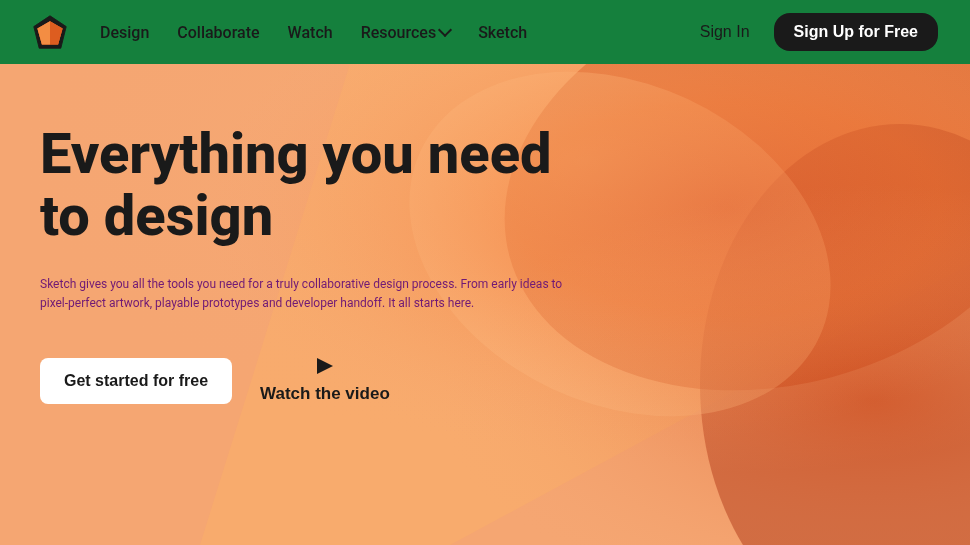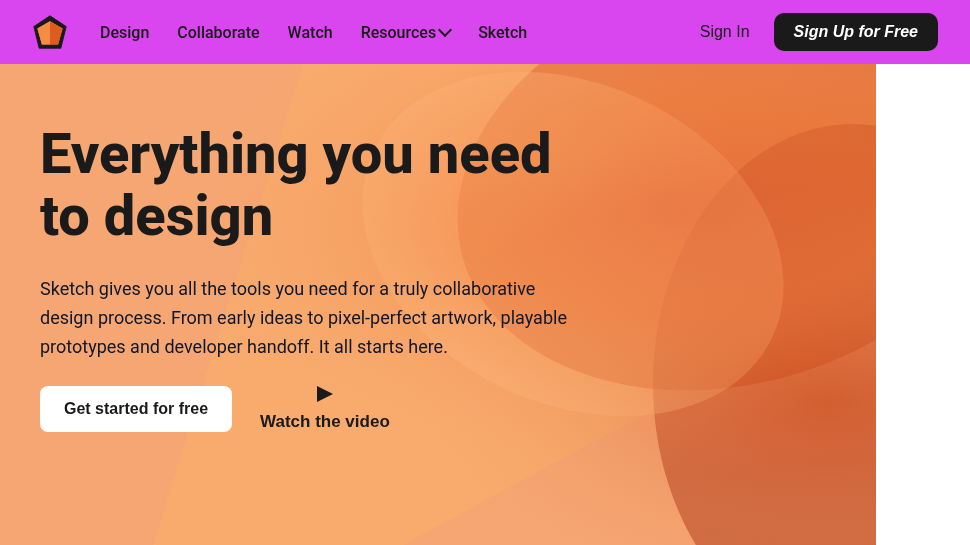--- a/index.html
+++ b/index.html
@@ -14,21 +14,21 @@
       height: 545px;
       overflow: hidden;
     }
 
     
     nav {
       display: flex;
       align-items: center;
       padding: 0 32px;
       height: 64px;
-      background: #d946ef;
+      background: #15803d;
       position: relative;
       z-index: 10;
     }
 
     .nav-logo {
       display: flex;
       align-items: center;
       margin-right: 32px;
     }
 
@@ -66,33 +66,32 @@
       font-weight: 500;
       cursor: pointer;
       background: none;
       border: none;
     }
 
     .sign-up-btn {
       background: #1a1a1a;
       color: #ffffff;
       padding: 10px 20px;
-      border-radius: 10px;
+      border-radius: 16px;
       font-size: 16px;
       font-weight: 600;
       border: none;
       cursor: pointer;
       white-space: nowrap;
-      font-style: italic;
     }
 
     
     .hero {
       position: relative;
-      width: 876px;
+      width: 970px;
       height: 481px;
       overflow: hidden;
       background: #f5a672;
     }
 
     
     .hero-bg {
       position: absolute;
       top: 0;
       left: 0;
@@ -109,24 +108,24 @@
 
     .hero-headline {
       font-size: 56px;
       font-weight: 800;
       color: #1a1a1a;
       line-height: 1.1;
       margin-bottom: 28px;
     }
 
     .hero-subtext {
-      font-size: 18px;
-      color: #0f172a;
+      font-size: 12px;
+      color: #701a75;
       line-height: 1.6;
-      margin-bottom: 24px;
+      margin-bottom: 44px;
       max-width: 540px;
     }
 
     .hero-actions {
       display: flex;
       align-items: center;
       gap: 28px;
     }
 
     .get-started-btn {

